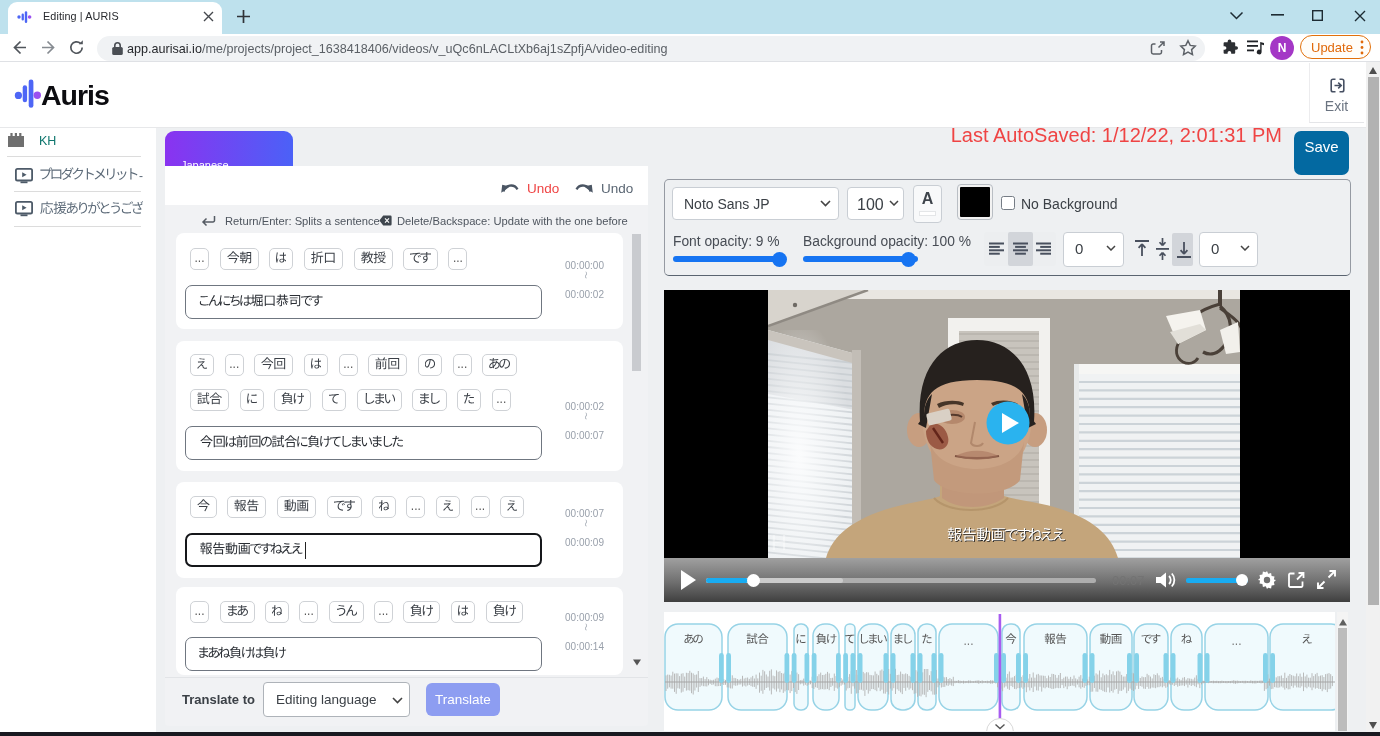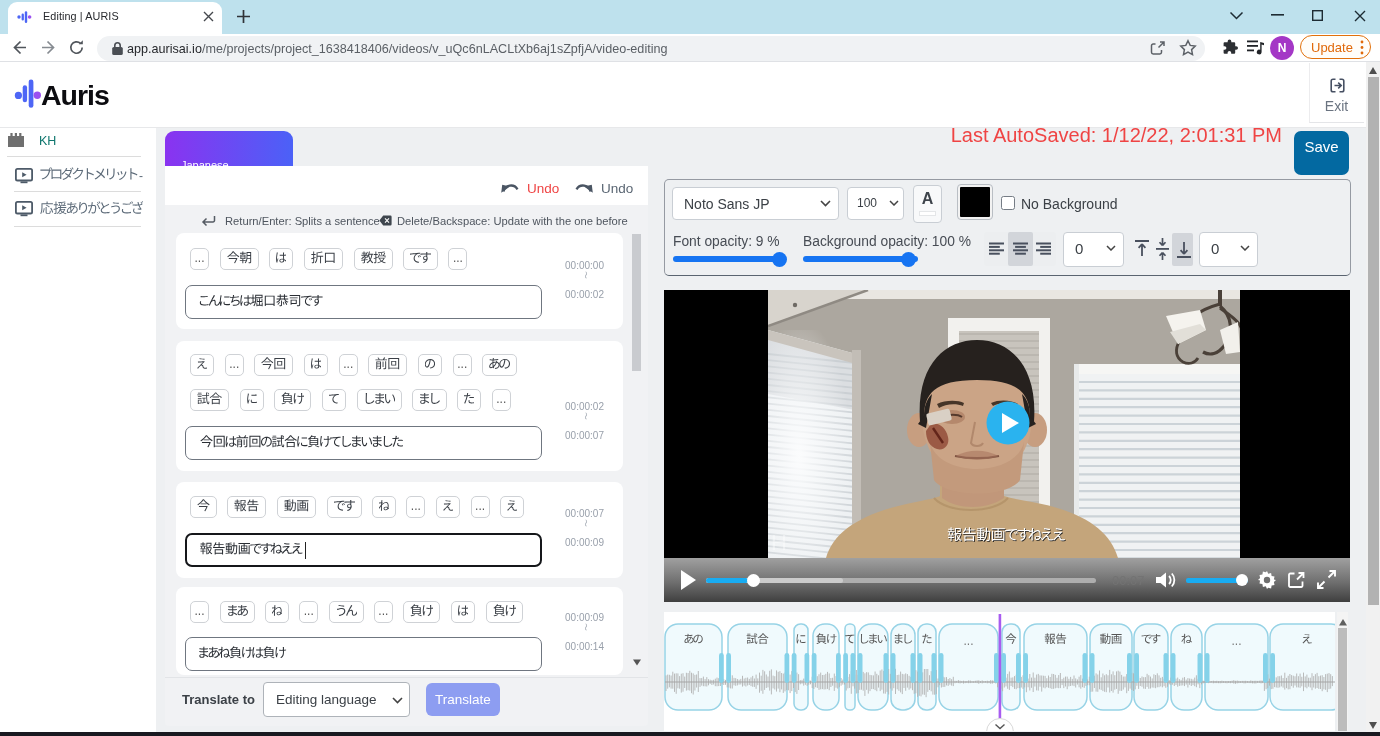--- a/index.html
+++ b/index.html
@@ -489,21 +489,21 @@
 <div class="ab" style="left:426px;top:683px;width:74px;height:33px;background:#8d9df1;border-radius:6px;color:#fff;font-size:13.5px;text-align:center;line-height:33px">Translate</div>
 <div class="ab" style="right:98px;top:124px;white-space:nowrap;font-size:20px;color:#ef4444">Last AutoSaved: 1/12/22, 2:01:31 PM</div>
 <div class="ab" style="left:1294px;top:131px;width:55px;height:44px;background:#0369a1;border-radius:7px;color:#fff;font-size:15px;text-align:center;line-height:32px">Save</div>
 <div class="ab" style="left:664px;top:179px;width:687px;height:97px;border:1px solid #959aa2;border-bottom:1.5px solid #5a6470;border-radius:5px"></div>
 <div class="ab" style="left:672px;top:187px;width:167px;height:33px;background:#fff;border:1px solid #c9ced4;border-radius:4px"></div>
 <div class="ab" style="left:684px;top:196px;font-size:14px;color:#3b4046">Noto Sans JP</div>
 <svg style="position:absolute;left:820px;top:200px" width="11" height="7" viewBox="0 0 11 7">
     <path d="M1 1l4.5 4.5L10 1" stroke="#444" stroke-width="1.6" fill="none"></path>
   </svg>
 <div class="ab" style="left:847px;top:187px;width:57px;height:33px;background:#fff;border:1px solid #c9ced4;border-radius:4px"></div>
-<div class="ab" style="left:857px;top:196px;font-size:12px;color:#3b4046">100</div>
+<div class="ab" style="left:857px;top:196px;font-size:16px;color:#3b4046">100</div>
 <svg style="position:absolute;left:889px;top:200px" width="10" height="6" viewBox="0 0 10 6">
     <path d="M1 1l4 4L9 1" stroke="#444" stroke-width="1.5" fill="none"></path>
   </svg>
 <div class="ab" style="left:913px;top:185px;width:29px;height:38px;background:#f8f9fa;border:1px solid #c9ced4;border-radius:4px"></div>
 <div class="ab" style="left:913px;top:190px;width:29px;text-align:center;font-size:16px;font-weight:bold;color:#3e444b">A</div>
 <div class="ab" style="left:919px;top:211px;width:17px;height:5px;background:#fff;border:1px solid #e4e6e8"></div>
 <div class="ab" style="left:958px;top:185px;width:34px;height:34px;background:#000;border:2px solid #f2f2f2;outline:1px solid #b9bec4;border-radius:3px"></div>
 <div class="ab" style="left:1001px;top:196px;width:14px;height:14px;border:1.5px solid #757c85;border-radius:2.5px;background:#fff"></div>
 <div class="ab" style="left:1021px;top:196px;font-size:14px;color:#3b4046">No Background</div>
 <div class="ab" style="left:673px;top:234px;font-size:13.8px;color:#474c54">Font opacity: 9 %</div>

